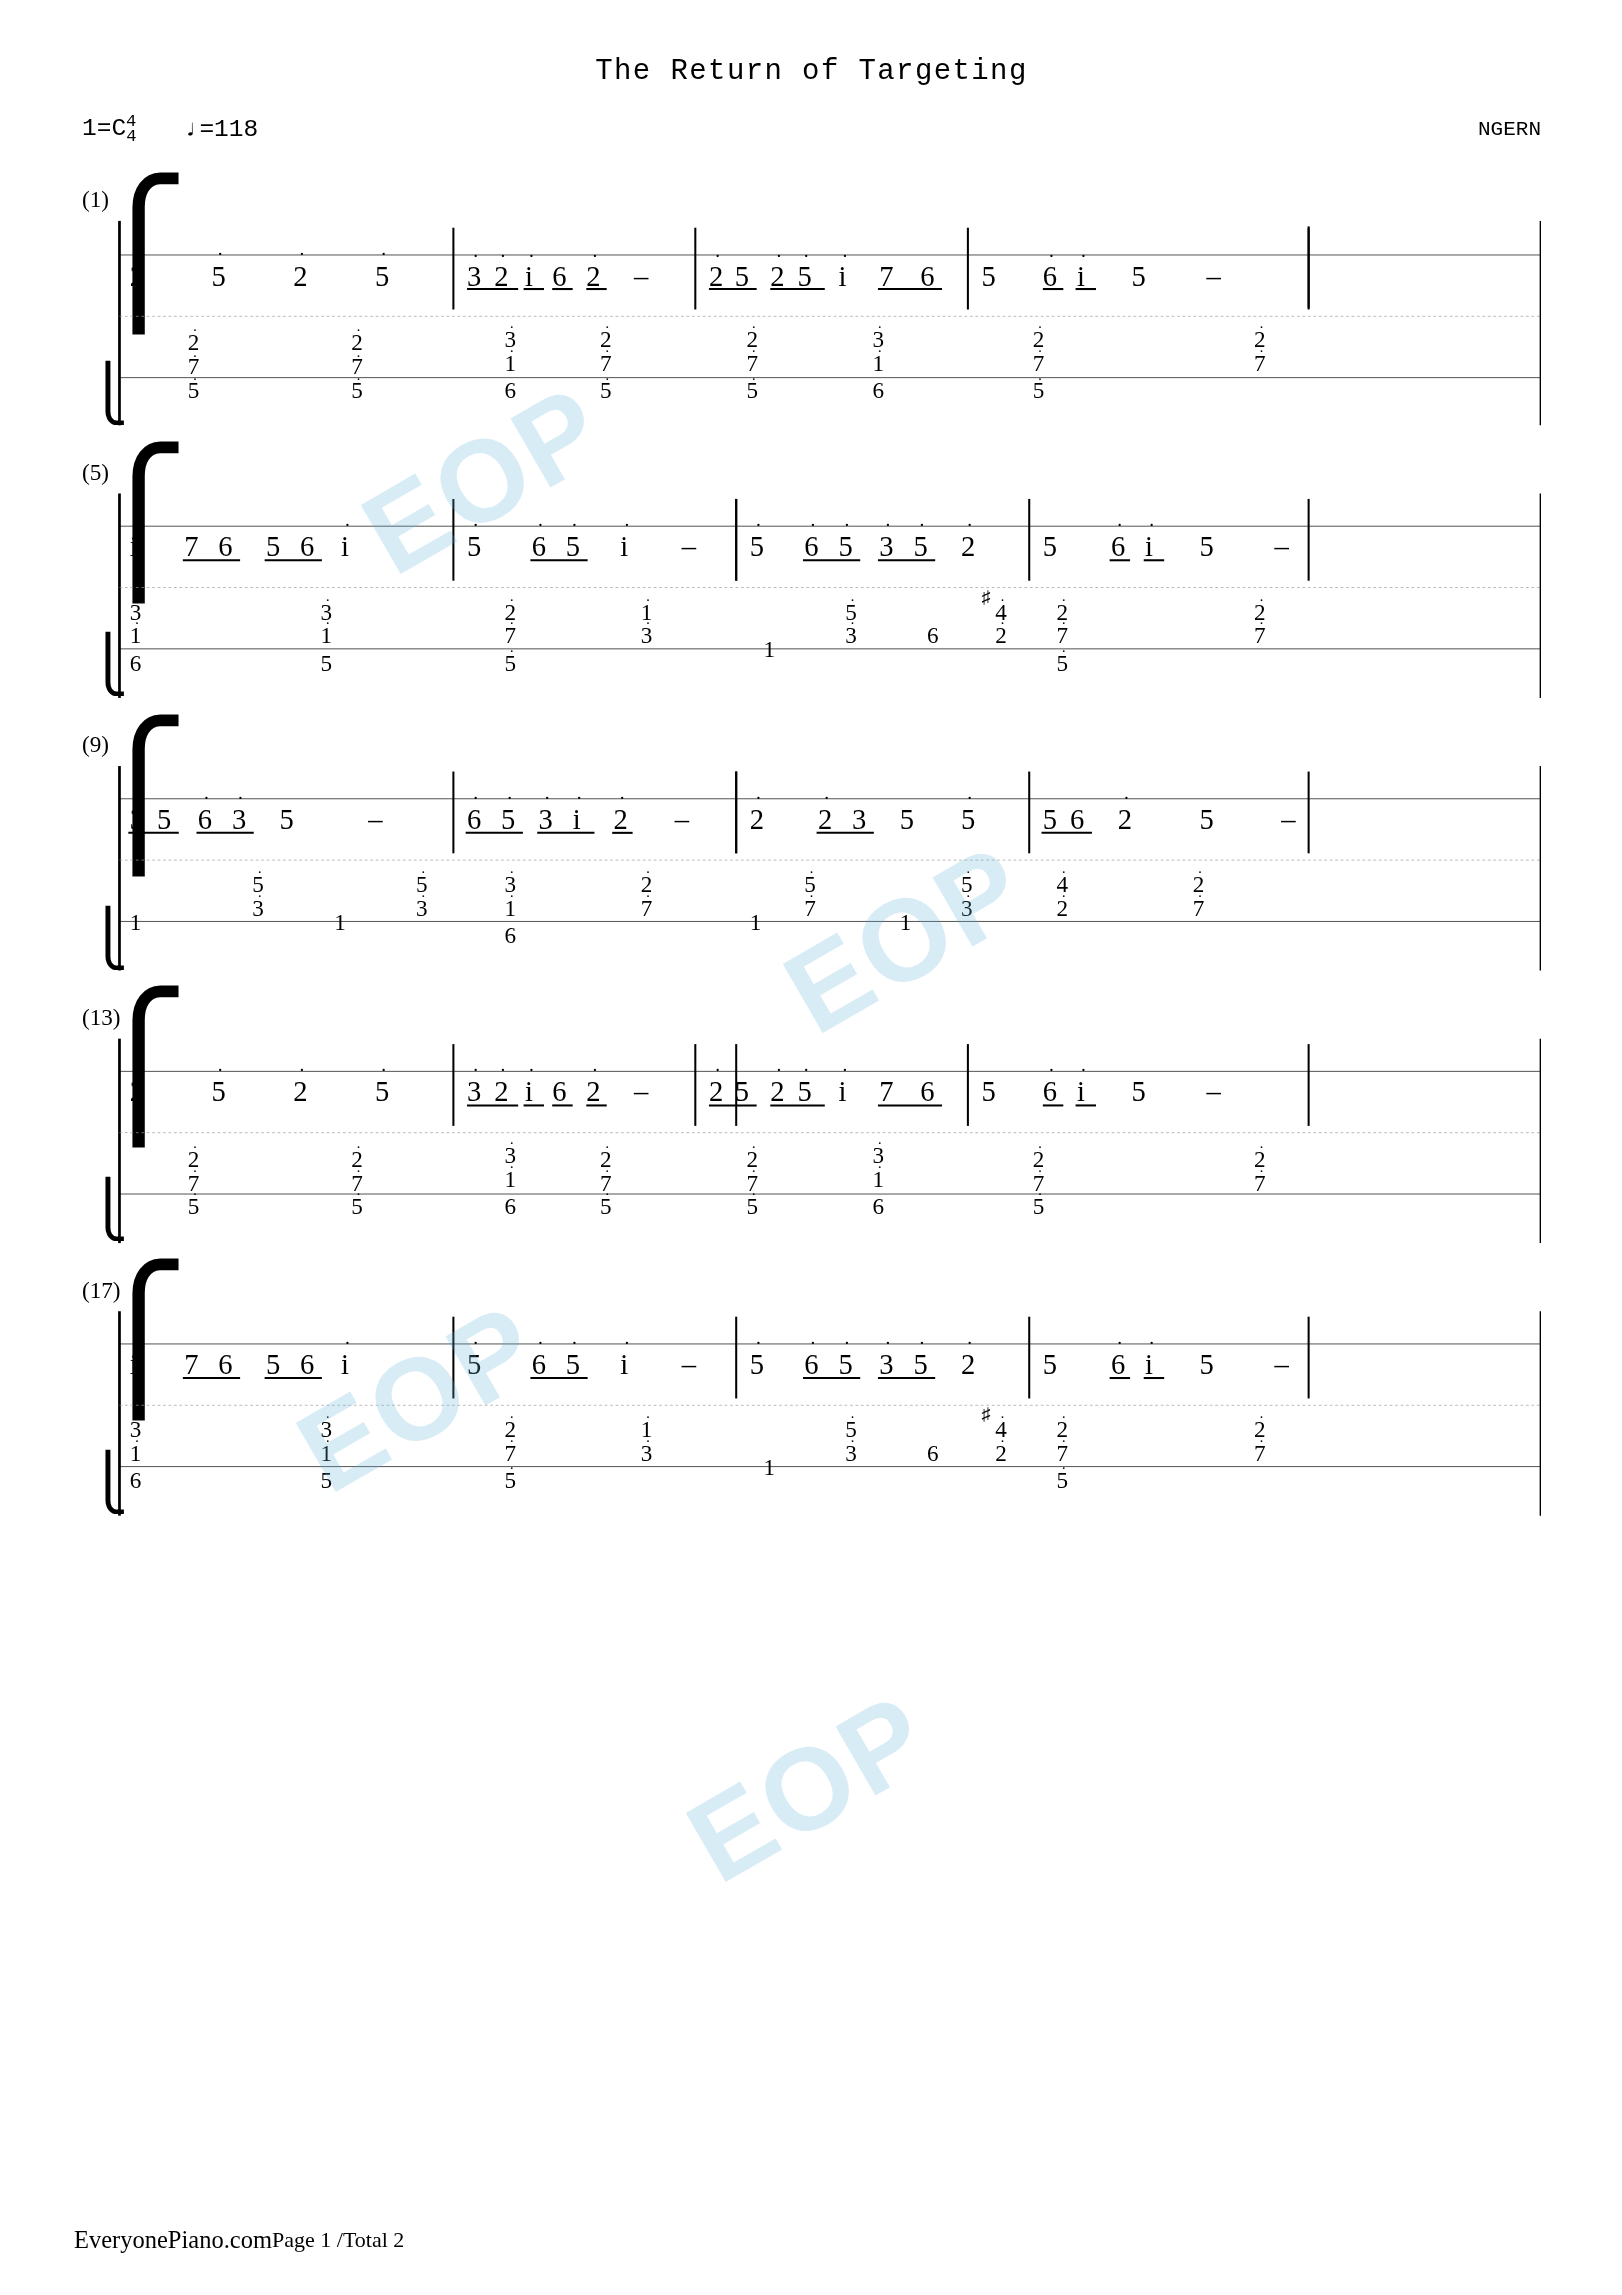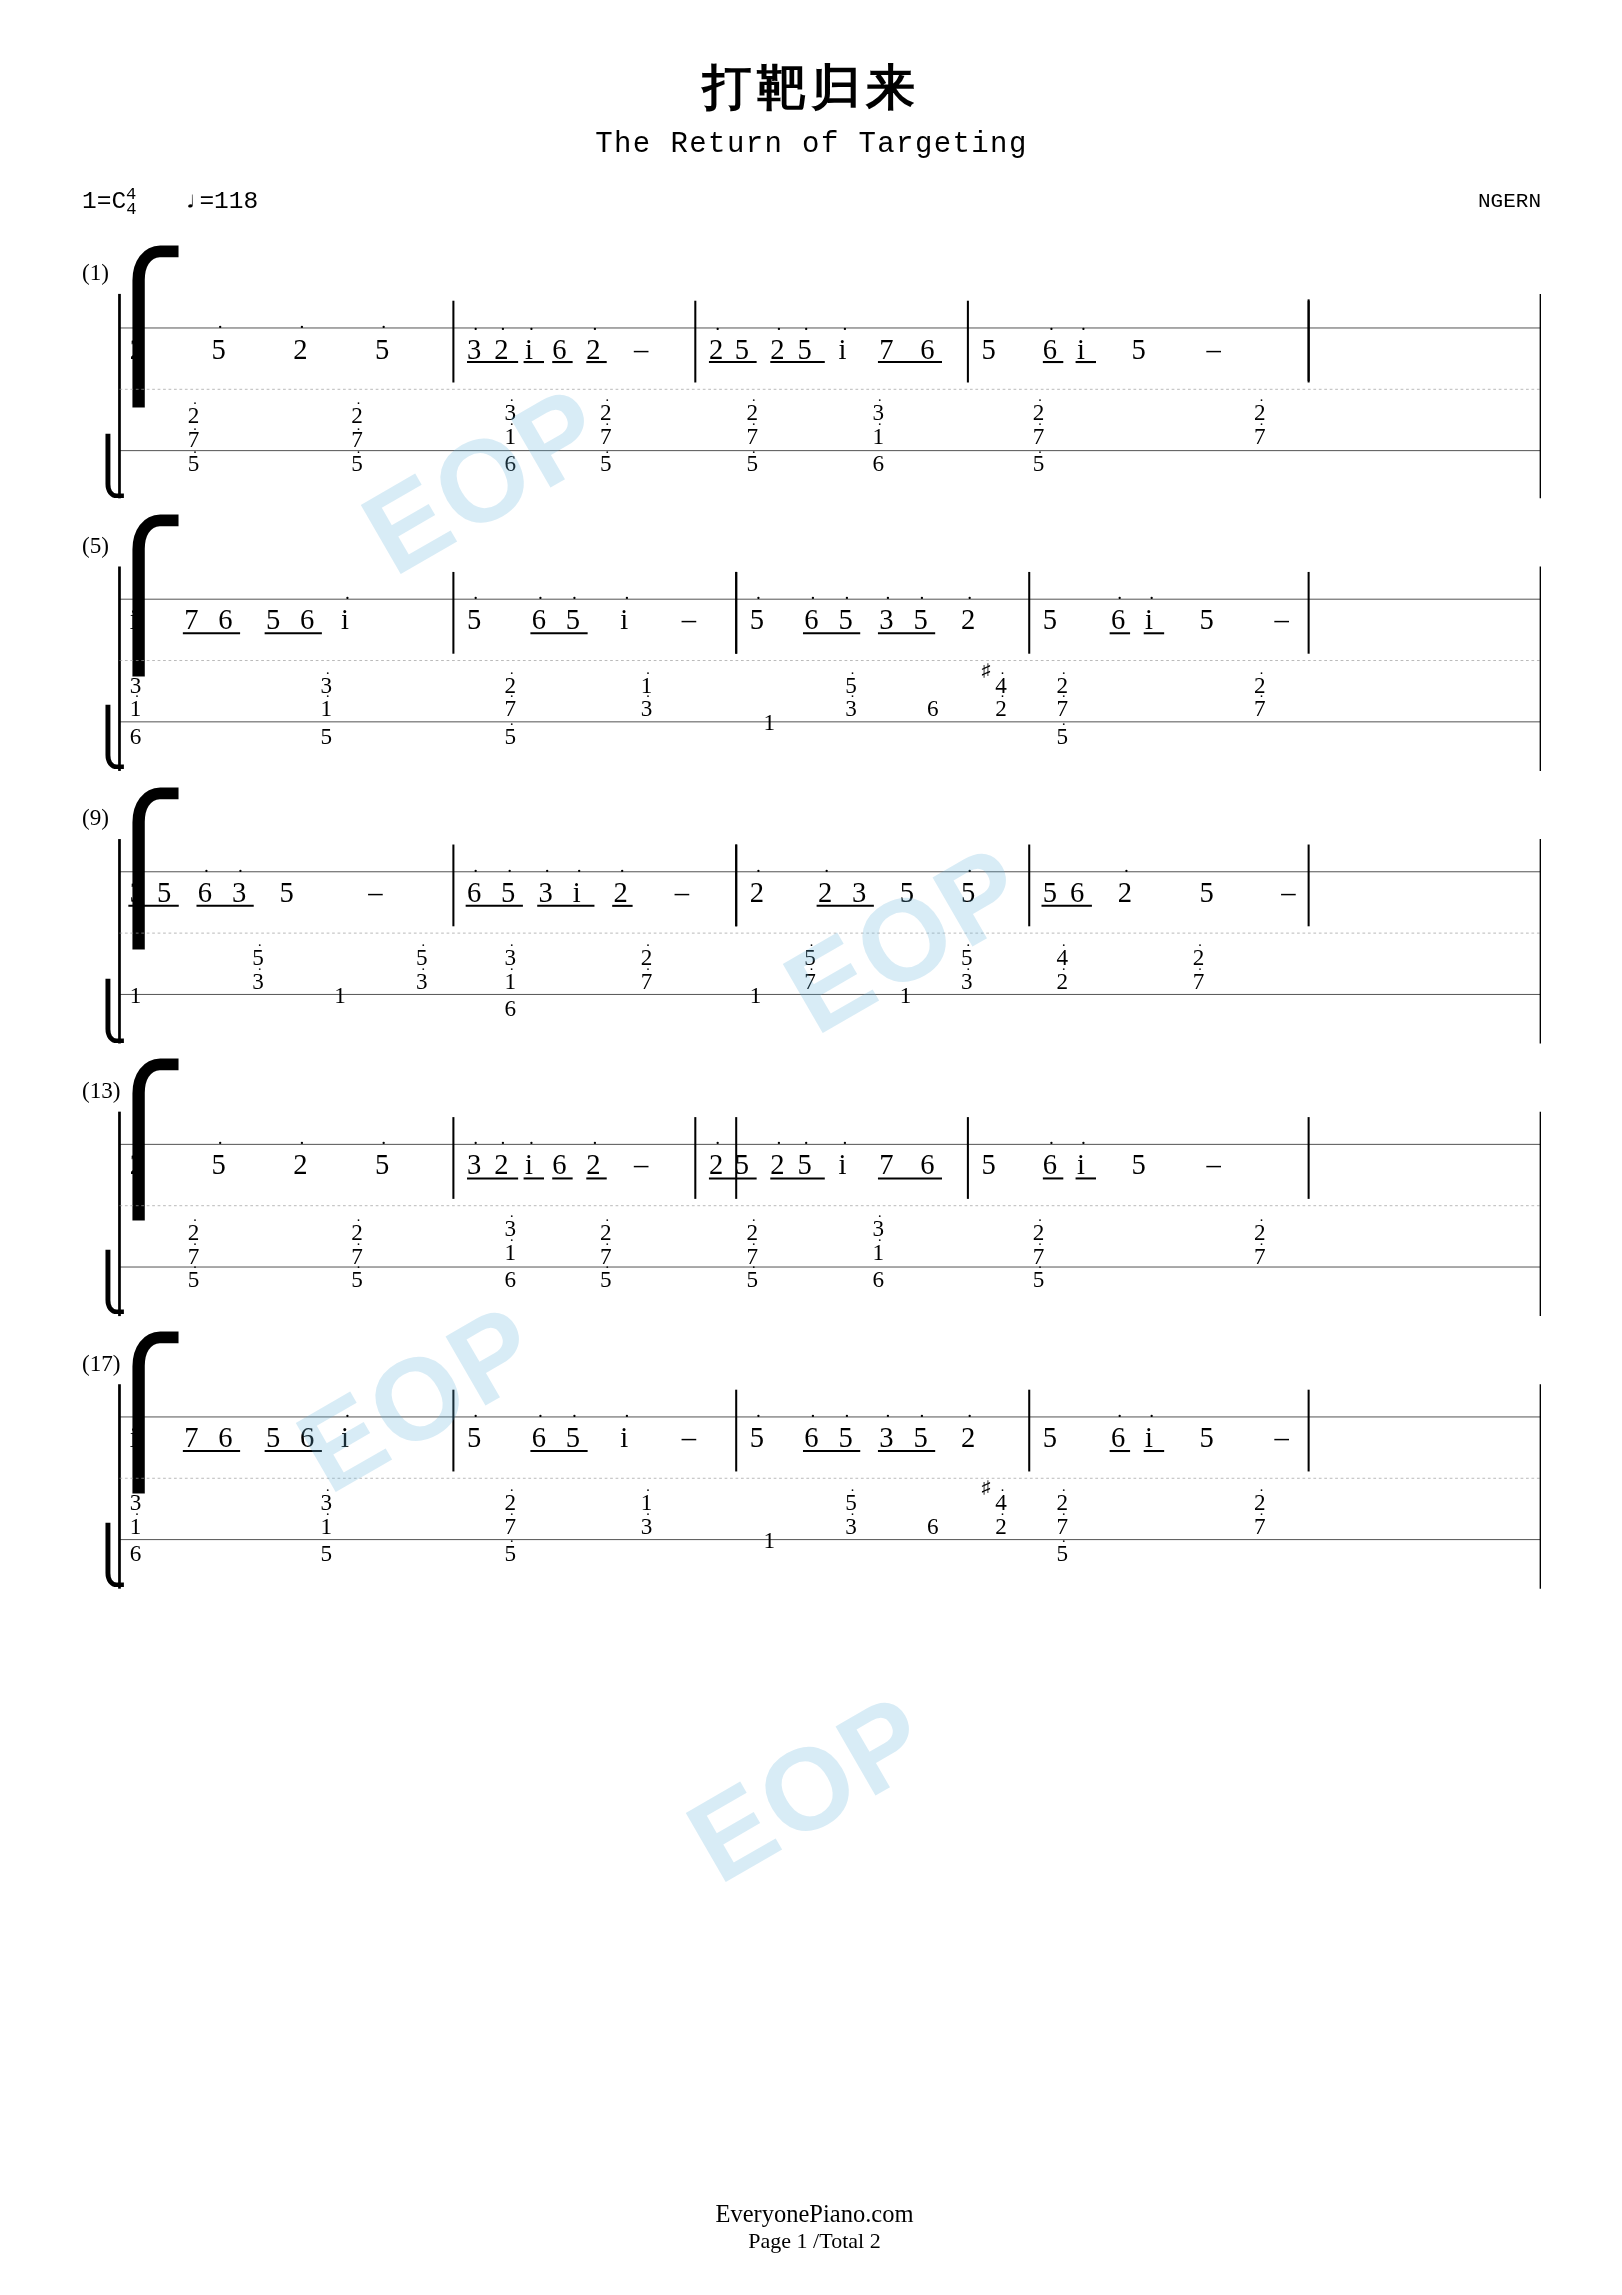--- a/index.html
+++ b/index.html
@@ -86,26 +86,25 @@
       color: rgba(100, 180, 220, 0.25);
       transform: rotate(-30deg);
       font-family: Arial, sans-serif;
       letter-spacing: 2.7px;
     }
 
     
     .footer {
       position: absolute;
       bottom: 41px;
-      left: 88px;
+      left: 74px;
       right: 82px;
       display: flex;
-      justify-content: flex-end;
+      justify-content: flex-start;
       align-items: center;
-      flex-direction: column;
     }
 
     .footer-left {
       font-size: 24.5px;
       font-family: 'Times New Roman', serif;
     }
 
     .footer-right {
       font-size: 22px;
       font-family: 'Times New Roman', serif;
@@ -126,21 +125,20 @@
 <div class="page">
 
   <div class="watermark">
     <span class="watermark-text" style="top:18%;left:22%;font-size:116px;">EOP</span>
     <span class="watermark-text" style="top:38%;left:48%;font-size:116px;">EOP</span>
     <span class="watermark-text" style="top:58%;left:18%;font-size:116px;">EOP</span>
     <span class="watermark-text" style="top:75%;left:42%;font-size:116px;">EOP</span>
   </div>
 
   <div class="title-section">
-    <div class="title-chinese">打靶归来</div>
     <div class="title-english">The Return of Targeting</div>
   </div>
 
   <div class="meta-row">
     <div class="meta-left">
       <span class="key-sig">1=C<sup style="font-size:0.7em">4</sup><sub style="font-size:0.7em; position:relative; left:-0.6em">4</sub></span>
       <span class="tempo">♩=118</span>
     </div>
     <div class="composer">NGERN</div>
   </div>

